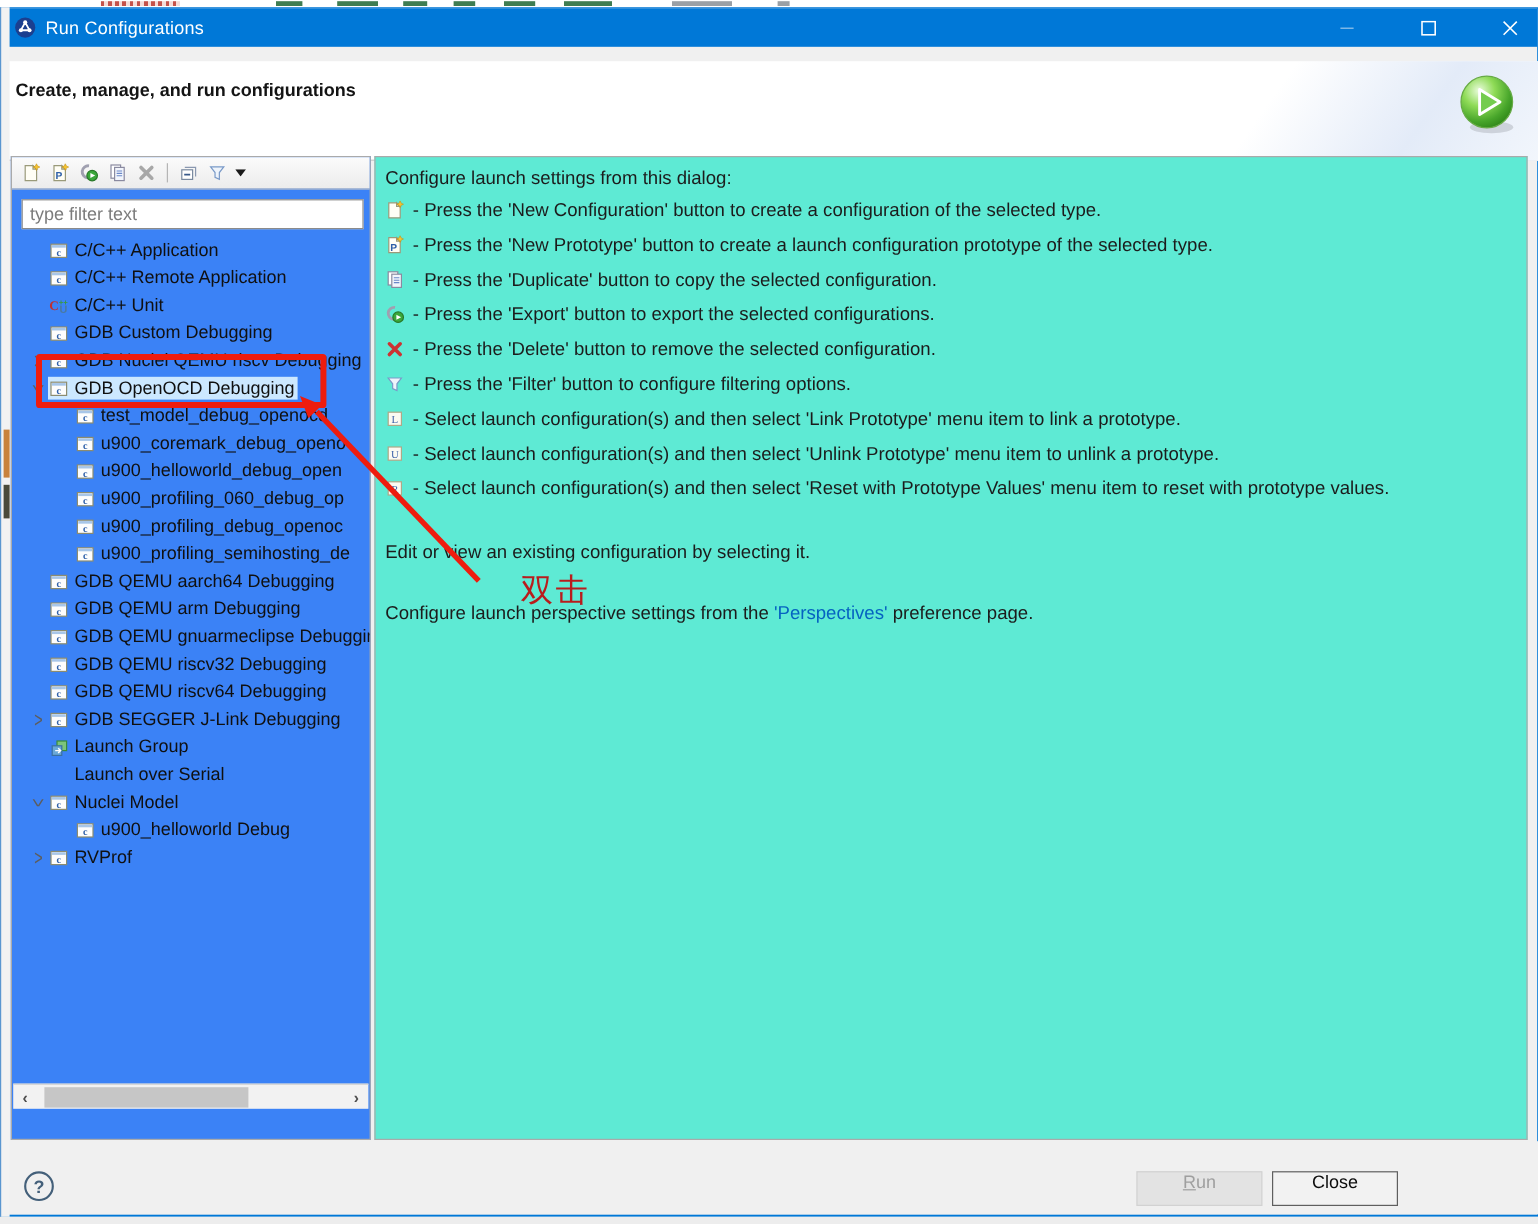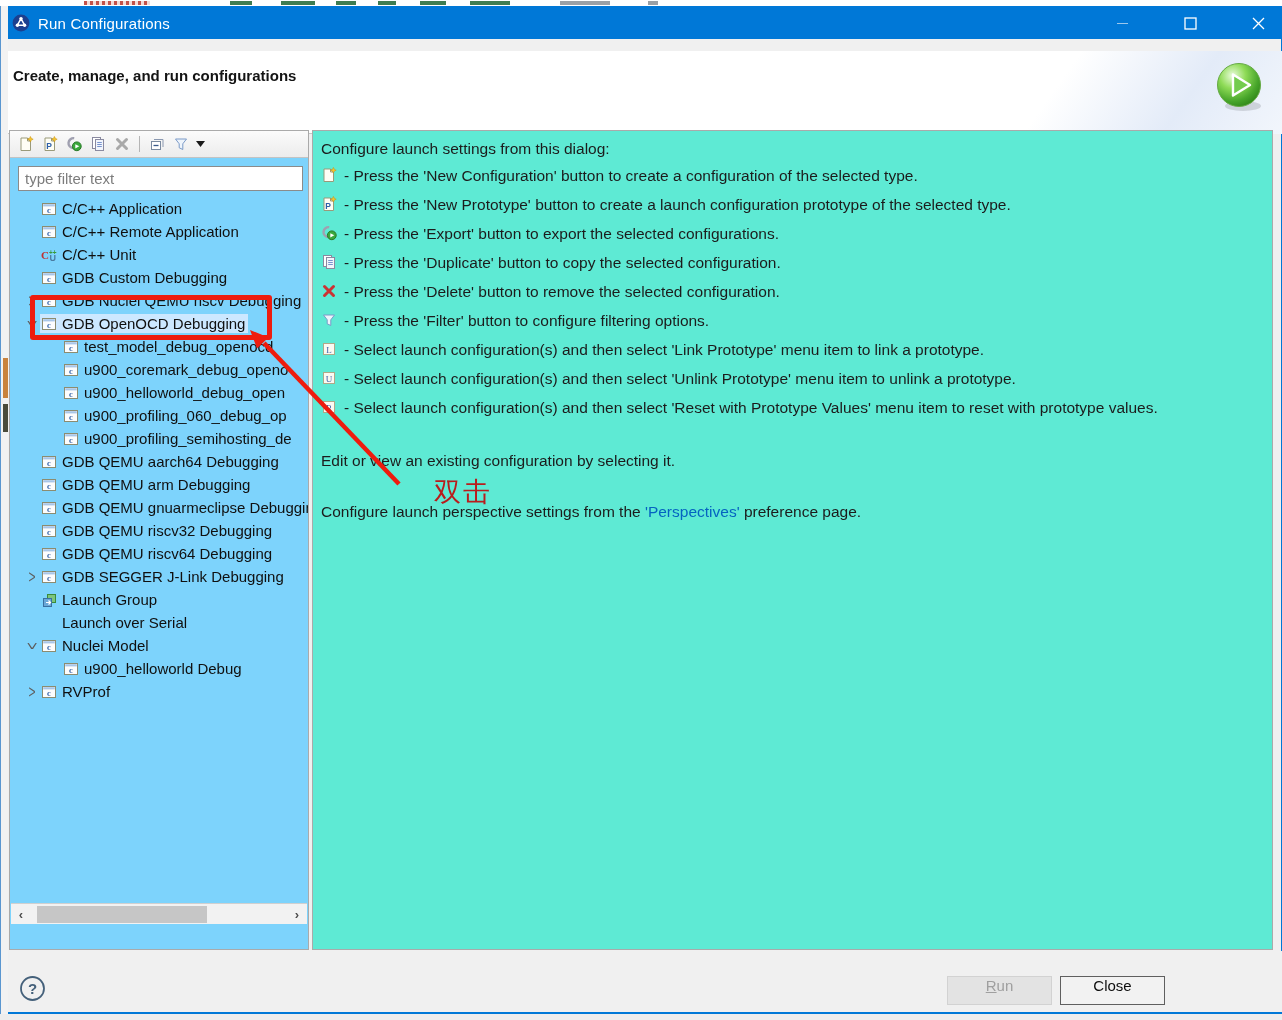--- a/index.html
+++ b/index.html
@@ -29,21 +29,21 @@
   #btn-close svg, #btn-max svg { display:block; }
 
   
   #header { left:1px; top:32px; width:1280px; height:83px; background:#fff; border-bottom:1px solid #c6c6c6;margin-top:12px; }
   #header-sheen { position:absolute; right:0; top:0; width:340px; height:83px;
     background:linear-gradient(125deg, rgba(255,255,255,0) 35%, #e3ebf8 70%, #f2f6fc 100%); }
   #header-title { position:absolute; left:11px; top:16px; font-size:15px; font-weight:bold; color:#141414; }
   #run-badge { position:absolute; right:16px; top:10px; width:52px; height:52px; }
 
   
-  #left-panel { left:8px; top:123px; width:300px; height:820px; background:#7dd3fc; border:1px solid #aaaaaa; }
+  #left-panel { left:8px; top:123px; width:300px; height:820px; background:#3b82f6; border:1px solid #aaaaaa; }
   #tree-toolbar { position:absolute; left:0; top:0; width:298px; height:27px;
     background:linear-gradient(#fbfbfb,#ececec); border-bottom:1px solid #c3c3c3;
     display:flex; align-items:center; padding-left:7px; gap:6px; }
   .tbico { width:18px; height:18px; display:flex; align-items:center; justify-content:center; }
   .tbico svg { width:16px; height:16px; }
   #tb-sep { width:1px; height:16px; background:#b5b5b5; margin:0 2px; }
   #tb-dropdown { width:12px; height:18px; display:flex; align-items:center; }
   #tb-dropdown svg { width:9px; height:6px; }
 
   #filter-input { position:absolute; left:8px; top:35px; width:285px; height:25px;
@@ -365,20 +365,29 @@
             </svg>
             <span class="tlabel">u900_profiling_060_debug_op</span>
           </span>
         </div>
         <div class="trow lvl1" data-icon="capp">
           <span class="chev"></span>
           <span class="titem">
             <svg class="ticon" viewBox="0 0 16 16">
               <use href="#sym-capp"></use>
             </svg>
+            <span class="tlabel">u900_profiling_debug_openoc</span>
+          </span>
+        </div>
+        <div class="trow lvl1" data-icon="capp">
+          <span class="chev"></span>
+          <span class="titem">
+            <svg class="ticon" viewBox="0 0 16 16">
+              <use href="#sym-capp"></use>
+            </svg>
             <span class="tlabel">u900_profiling_semihosting_de</span>
           </span>
         </div>
         <div class="trow lvl0" data-icon="capp">
           <span class="chev"></span>
           <span class="titem">
             <svg class="ticon" viewBox="0 0 16 16">
               <use href="#sym-capp"></use>
             </svg>
             <span class="tlabel">GDB QEMU aarch64 Debugging</span>
@@ -496,31 +505,31 @@
             <use href="#sym-new-config"></use>
           </svg>
           <span class="itext">- Press the 'New Configuration' button to create a configuration of the selected type.</span>
         </div>
         <div class="irow" data-icon="new-proto">
           <svg class="iicon" viewBox="0 0 16 16">
             <use href="#sym-new-proto"></use>
           </svg>
           <span class="itext">- Press the 'New Prototype' button to create a launch configuration prototype of the selected type.</span>
         </div>
+        <div class="irow" data-icon="duplicate">
+          <svg class="iicon" viewBox="0 0 16 16">
+            <use href="#sym-duplicate"></use>
+          </svg>
+          <span class="itext">- Press the 'Duplicate' button to copy the selected configuration.</span>
+        </div>
         <div class="irow" data-icon="export">
           <svg class="iicon" viewBox="0 0 16 16">
             <use href="#sym-export"></use>
           </svg>
           <span class="itext">- Press the 'Export' button to export the selected configurations.</span>
-        </div>
-        <div class="irow" data-icon="duplicate">
-          <svg class="iicon" viewBox="0 0 16 16">
-            <use href="#sym-duplicate"></use>
-          </svg>
-          <span class="itext">- Press the 'Duplicate' button to copy the selected configuration.</span>
         </div>
         <div class="irow" data-icon="delete">
           <svg class="iicon" viewBox="0 0 16 16">
             <use href="#sym-delete"></use>
           </svg>
           <span class="itext">- Press the 'Delete' button to remove the selected configuration.</span>
         </div>
         <div class="irow" data-icon="filter">
           <svg class="iicon" viewBox="0 0 16 16">
             <use href="#sym-filter"></use>

